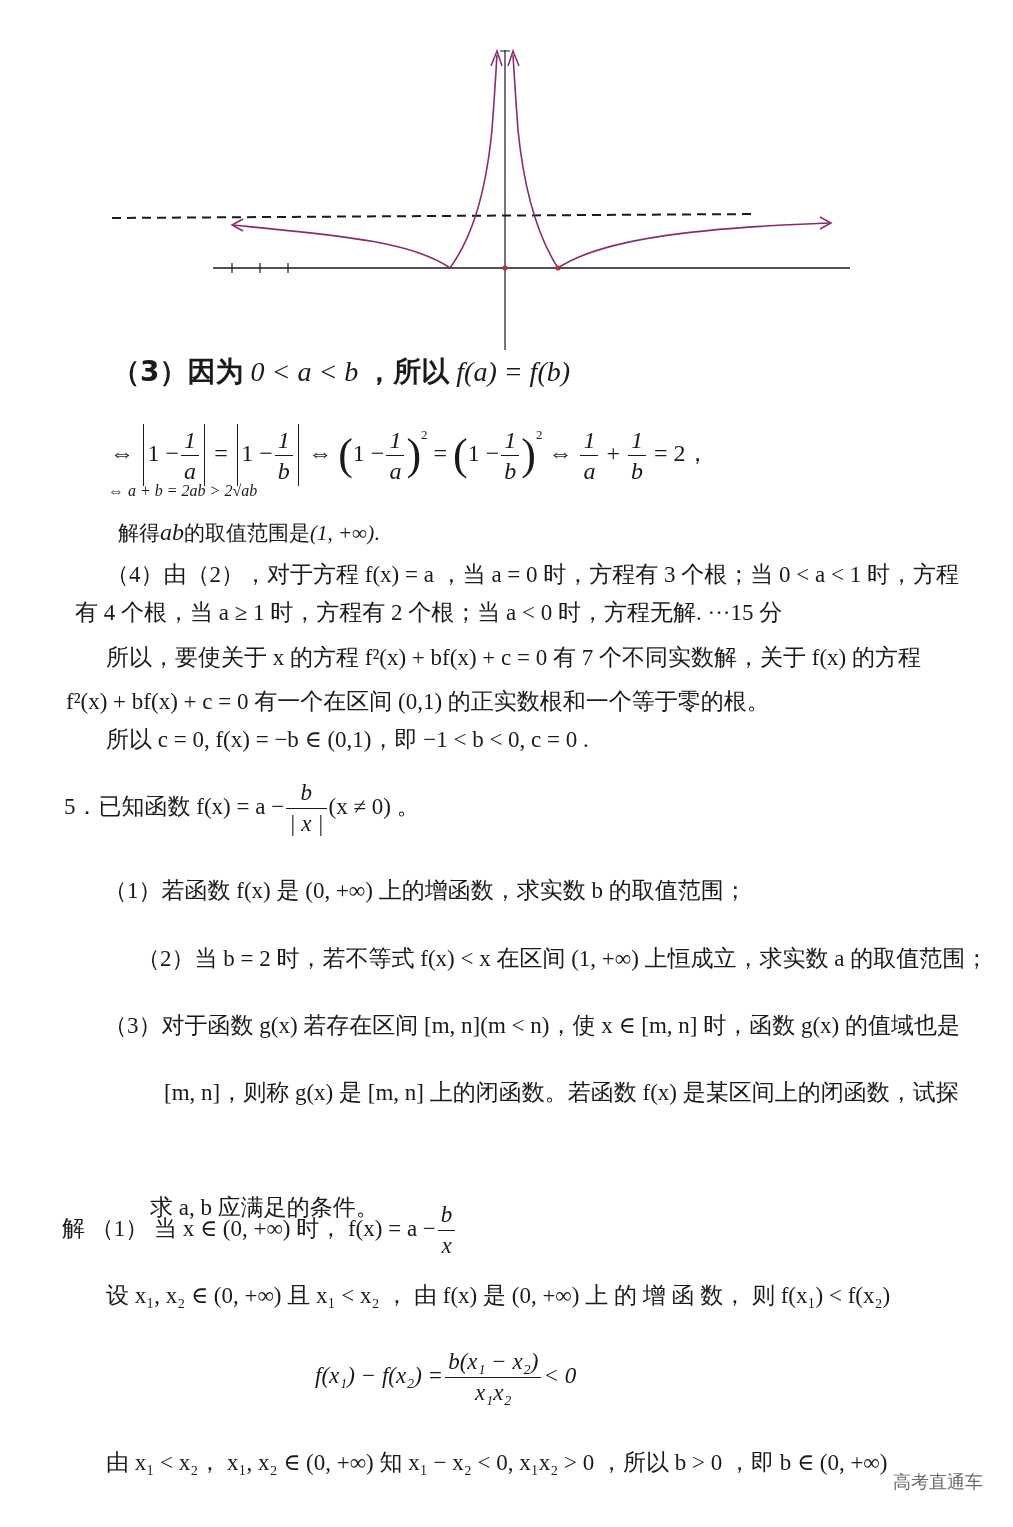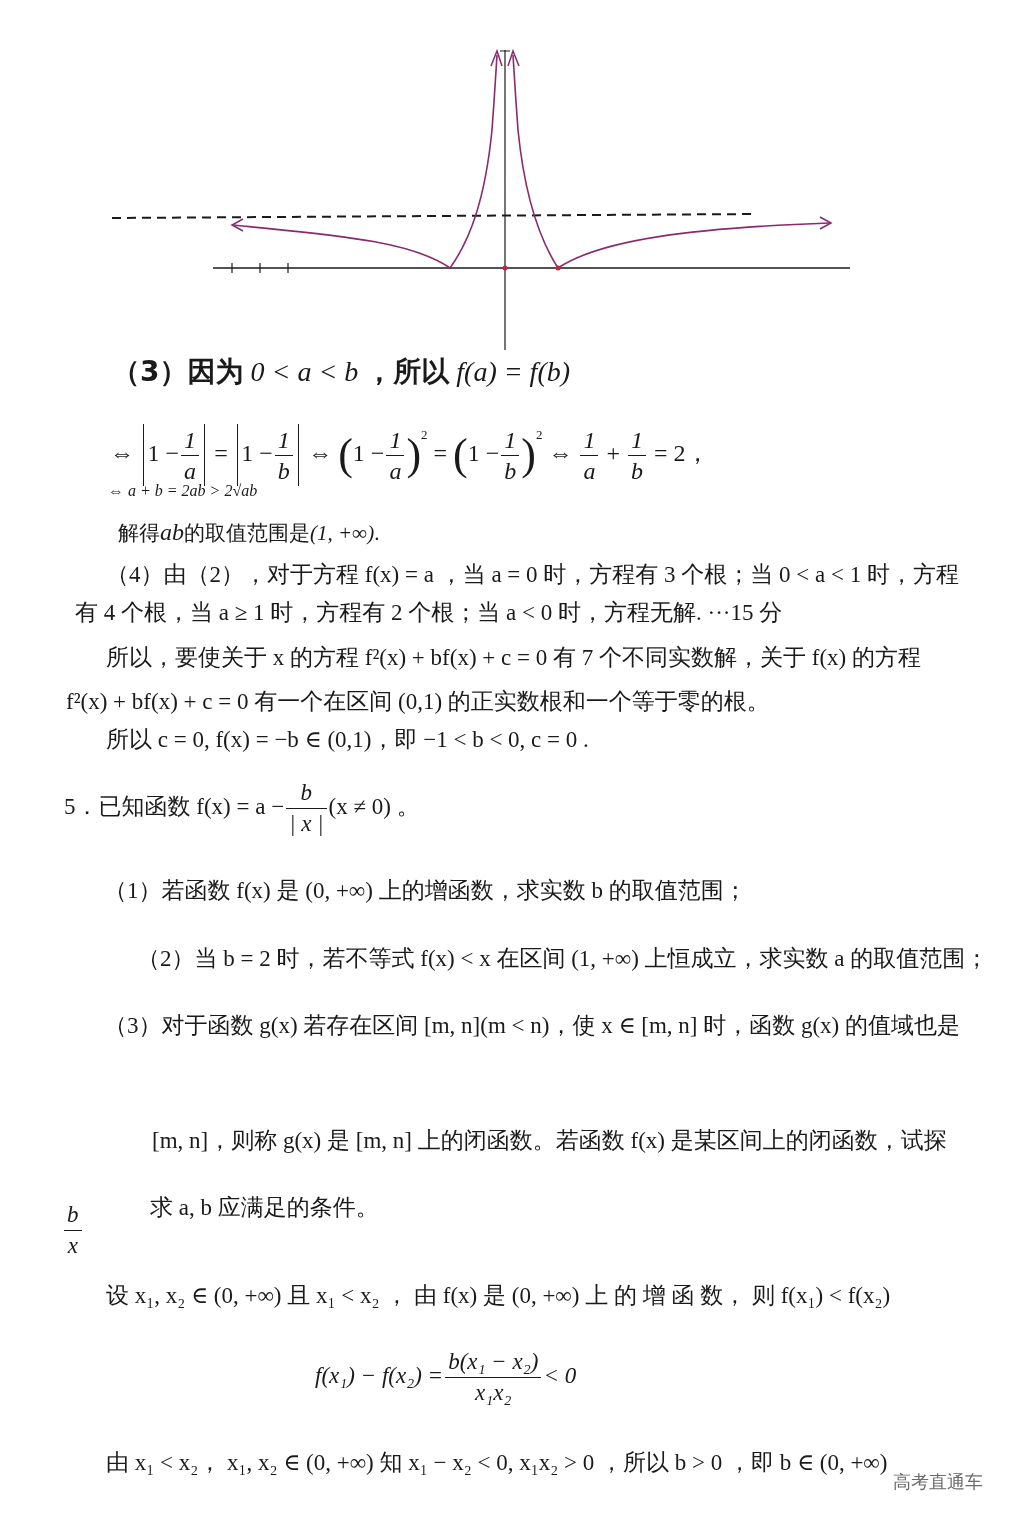--- a/index.html
+++ b/index.html
@@ -85,25 +85,25 @@
 <div class="line" style="left:106px; top:644px;">所以，要使关于 x 的方程 f²(x) + bf(x) + c = 0 有 7 个不同实数解，关于 f(x) 的方程</div>
 <div class="line" style="left:66px; top:688px;">f²(x) + bf(x) + c = 0 有一个在区间 (0,1) 的正实数根和一个等于零的根。</div>
 <div class="line" style="left:106px; top:726px;">所以 c = 0, f(x) = −b ∈ (0,1)，即 −1 &lt; b &lt; 0, c = 0 .</div>
 
 <div class="line" style="left:64px; top:776px; line-height:62px;">
   <span>5．</span><span>已知函数 f(x) = a −</span><span class="frac"><span class="num">b</span><span class="den">| x |</span></span><span>(x ≠ 0) 。</span>
 </div>
 <div class="line" style="left:104px; top:877px;">（1）若函数 f(x) 是 (0, +∞) 上的增函数，求实数 b 的取值范围；</div>
 <div class="line" style="left:104px; top:945px;margin-left:33px;">（2）当 b = 2 时，若不等式 f(x) &lt; x 在区间 (1, +∞) 上恒成立，求实数 a 的取值范围；</div>
 <div class="line" style="left:104px; top:1012px;">（3）对于函数 g(x) 若存在区间 [m, n](m &lt; n)，使 x ∈ [m, n] 时，函数 g(x) 的值域也是</div>
-<div class="line" style="left:152px; top:1079px;margin-top:48px;">[m, n]，则称 g(x) 是 [m, n] 上的闭函数。若函数 f(x) 是某区间上的闭函数，试探</div>
+<div class="line" style="left:164px; top:1079px;">[m, n]，则称 g(x) 是 [m, n] 上的闭函数。若函数 f(x) 是某区间上的闭函数，试探</div>
 <div class="line" style="left:150px; top:1194px;">求 a, b 应满足的条件。</div>
 
 <div class="line" style="left:62px; top:1198px; line-height:62px;">
-  <span class="frac"><span class="num">b</span><span class="den">x</span></span>
+  <span>解 （1） 当 x ∈ (0, +∞) 时， f(x) = a −</span><span class="frac"><span class="num">b</span><span class="den">x</span></span>
 </div>
 <div class="line" style="left:106px; top:1282px;">设 x₁, x₂ ∈ (0, +∞) 且 x₁ &lt; x₂ ， 由 f(x) 是 (0, +∞) 上 的 增 函 数， 则 f(x₁) &lt; f(x₂)</div>
 <div class="line" style="left:315px; top:1345px; line-height:62px;">
   <span class="math">f(x₁) − f(x₂) =</span><span class="frac"><span class="num">b(x₁ − x₂)</span><span class="den">x₁x₂</span></span><span class="math">&lt; 0</span>
 </div>
 <div class="line" style="left:106px; top:1449px;text-align:right;">由 x₁ &lt; x₂， x₁, x₂ ∈ (0, +∞) 知 x₁ − x₂ &lt; 0, x₁x₂ &gt; 0 ，所以 b &gt; 0 ，即 b ∈ (0, +∞)</div>
 
 <div class="watermark">高考直通车</div>
 
 </body></html>

